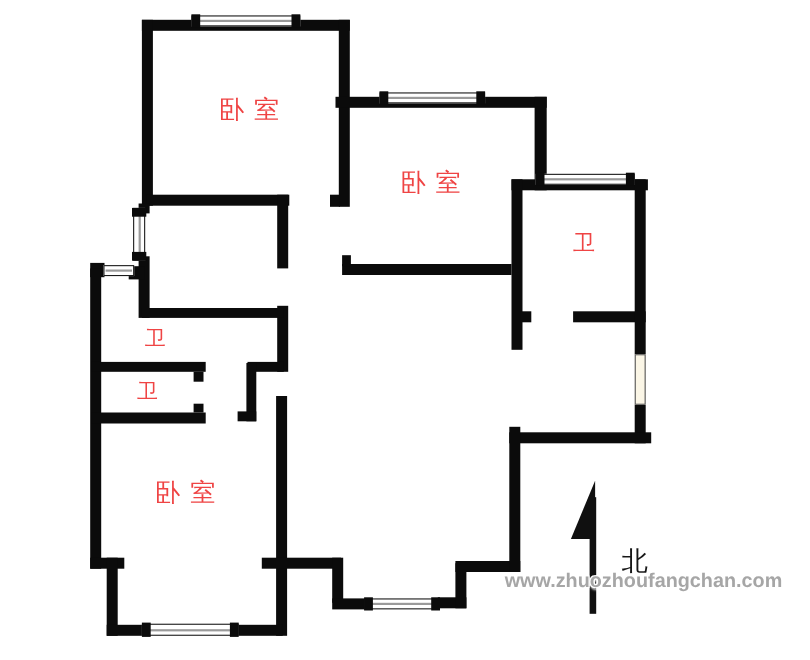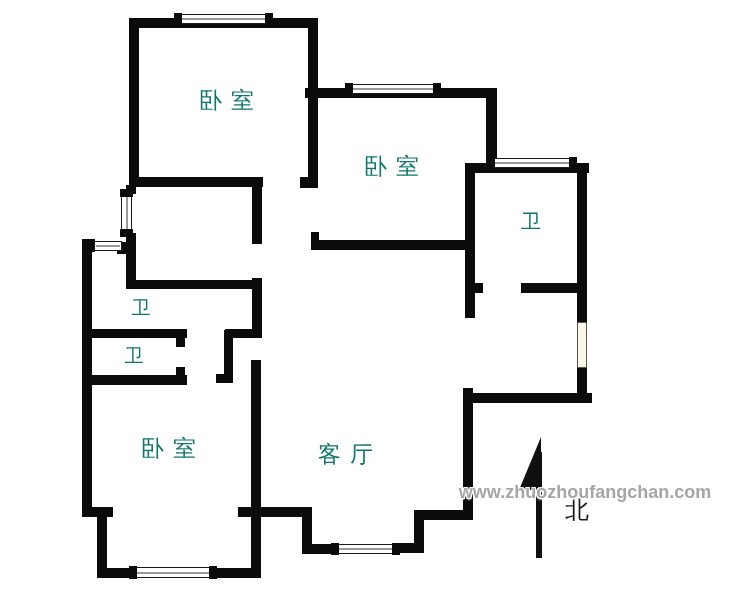--- a/index.html
+++ b/index.html
@@ -7,41 +7,41 @@
        font-family:"Liberation Sans","DejaVu Sans",sans-serif;}
   #plan{position:absolute;left:0;top:0;width:736px;height:600px;}
   .wall{position:absolute;background:#0b0b0b;}
   .window{position:absolute;background:#ffffff;border:1px solid #1a1a1a;box-sizing:border-box;z-index:2;}
   .window.h::after{content:"";position:absolute;left:1px;right:1px;top:50%;height:2px;margin-top:-1px;background:#9a9a9a;}
   .window.v::after{content:"";position:absolute;top:1px;bottom:1px;left:50%;width:2px;margin-left:-1px;background:#9a9a9a;}
   .window.plain::after{display:none;}
   .window.plain{border:1px solid #555;z-index:1;}
   .cap{position:absolute;background:#0b0b0b;z-index:3;}
   .room-label{position:absolute;transform:translate(-50%,-50%);
-       font-family:Liberation Sans, sans-serif;color:#0f766e;
+       font-family:Liberation Sans, sans-serif;color:#ef4444;
        white-space:nowrap;z-index:4;}
   .wm{position:absolute;transform:translateX(-50%);font-weight:bold;white-space:nowrap;z-index:6;
       font-family:"Liberation Sans","DejaVu Sans",sans-serif;
       text-shadow:-1px -1px 0 #fff,1px -1px 0 #fff,-1px 1px 0 #fff,1px 1px 0 #fff,0 2px 2px rgba(255,255,255,.85);}
   #wm1{left:583px;top:456px;font-size:24px;letter-spacing:2px;}
   #wm2{left:585px;top:482px;font-size:18px;letter-spacing:0px;}
   #north-label{position:absolute;left:577px;top:510px;transform:translate(-50%,-50%);
       font-family:"Liberation Serif","DejaVu Serif",serif;font-size:24px;color:#161616;z-index:4;}
   #north-arrow{position:absolute;left:0;top:0;z-index:4;}
 </style>
 </head>
 <body>
 
 <div id="plan">
   <svg id="north-arrow" width="736" height="600" viewBox="0 0 736 600">
       <rect x="536" y="452" width="6" height="106" fill="#101010"></rect>
       <polygon points="541,437 541,490 519,490" fill="#101010"></polygon>
     </svg>
   <div id="north-label">北</div>
-  <div id="wm2" class="wm" style="color: rgb(166, 166, 166);">www.zhuozhoufangchan.com</div>
+  <div id="wm2" class="wm" style="color: rgb(166, 166, 166); margin-top: 36px;">www.zhuozhoufangchan.com</div>
 <div class="wall" style="left: 129px; top: 18px; width: 189px; height: 10px; background: rgb(11, 11, 11);"></div>
     <div class="wall" style="left: 129px; top: 18px; width: 10px; height: 169px; background: rgb(11, 11, 11);"></div>
     <div class="wall" style="left: 308px; top: 18px; width: 10px; height: 170px; background: rgb(11, 11, 11);"></div>
     <div class="wall" style="left: 300px; top: 177px; width: 9px; height: 11px; background: rgb(11, 11, 11);"></div>
     <div class="wall" style="left: 305px; top: 88px; width: 192px; height: 10px; background: rgb(11, 11, 11);"></div>
     <div class="wall" style="left: 486px; top: 88px; width: 11px; height: 85px; background: rgb(11, 11, 11);"></div>
     <div class="wall" style="left: 465px; top: 163px; width: 124px; height: 10px; background: rgb(11, 11, 11);"></div>
     <div class="wall" style="left: 465px; top: 163px; width: 10px; height: 155px; background: rgb(11, 11, 11);"></div>
     <div class="wall" style="left: 473px; top: 283px; width: 10px; height: 10px; background: rgb(11, 11, 11);"></div>
     <div class="wall" style="left: 521px; top: 283px; width: 66px; height: 10px; background: rgb(11, 11, 11);"></div>
@@ -97,14 +97,13 @@
     <div class="window h" style="left: 331px; top: 544px; width: 69px; height: 10px;"></div>
     <div class="cap" style="left: 331px; top: 543px; width: 8px; height: 12px;"></div>
     <div class="cap" style="left: 392px; top: 543px; width: 8px; height: 12px;"></div>
     <div class="window v plain" style="left: 577px; top: 322px; width: 10px; height: 46px; background: rgb(251, 246, 230);"></div>
     <div class="room-label" style="left: 231px; top: 100px; font-size: 23px; letter-spacing: 9px;">卧室</div>
     <div class="room-label" style="left: 396px; top: 166px; font-size: 23px; letter-spacing: 9px;">卧室</div>
     <div class="room-label" style="left: 531px; top: 221px; font-size: 20px; letter-spacing: 0px;">卫</div>
     <div class="room-label" style="left: 141px; top: 308px; font-size: 19px; letter-spacing: 0px;">卫</div>
     <div class="room-label" style="left: 134px; top: 356px; font-size: 19px; letter-spacing: 0px;">卫</div>
     <div class="room-label" style="left: 173px; top: 448px; font-size: 23px; letter-spacing: 9px;">卧室</div>
-    <div class="room-label" style="left: 350px; top: 454px; font-size: 23px; letter-spacing: 9px;">客厅</div>
   </div>
 
 </body></html>

